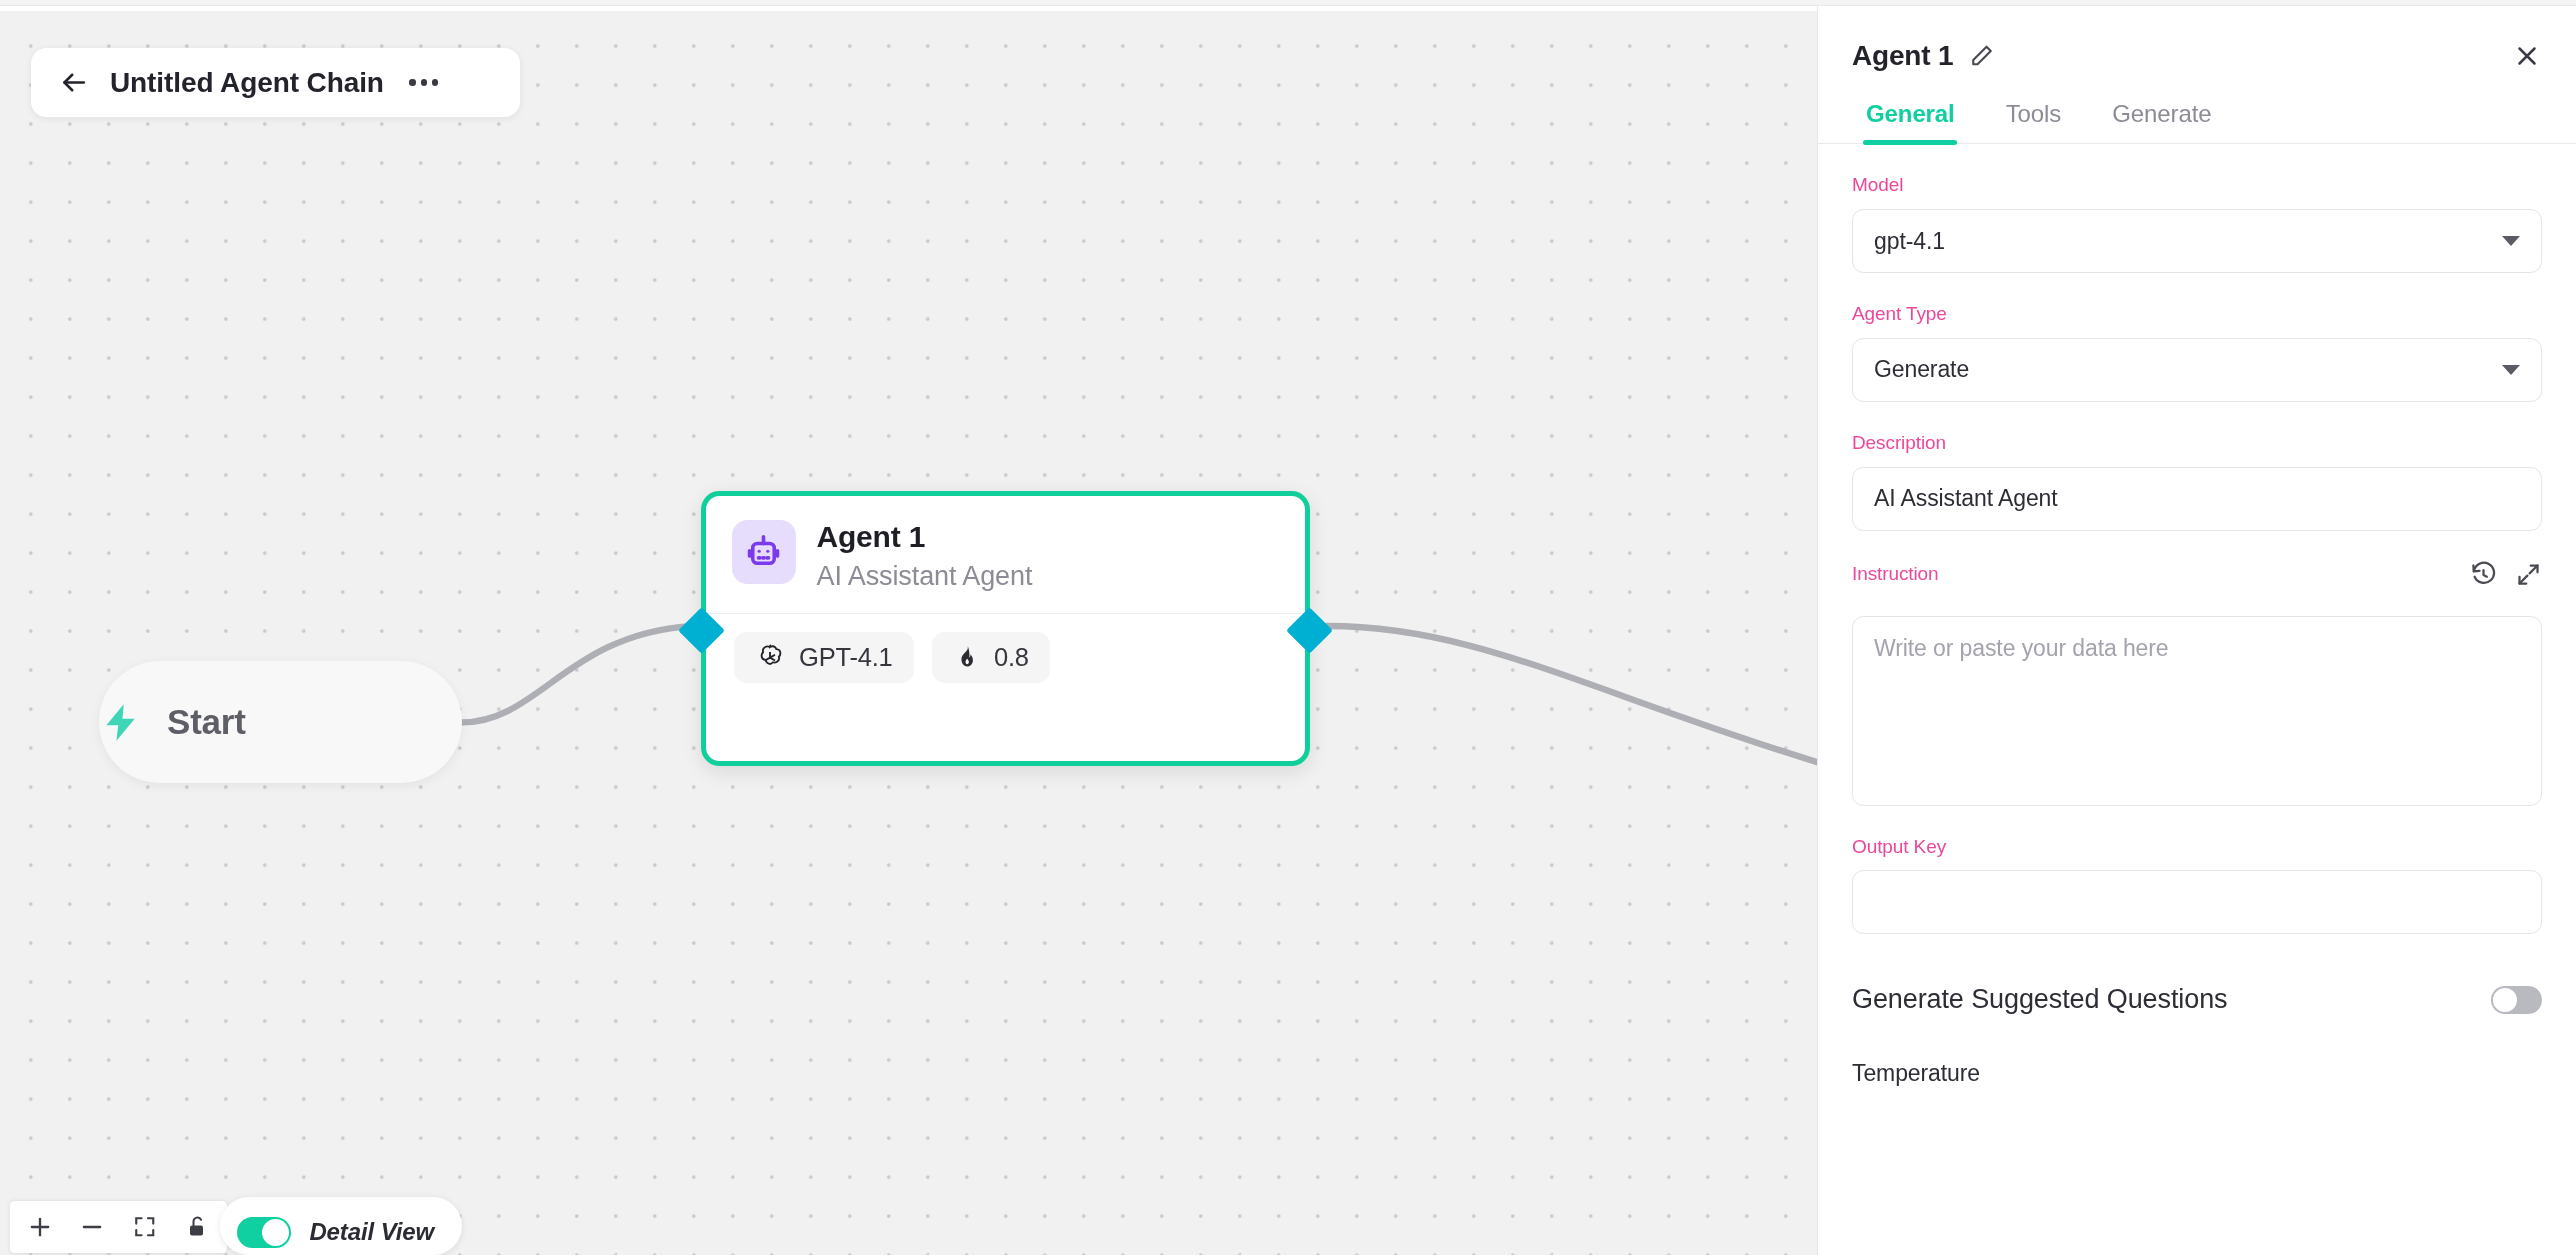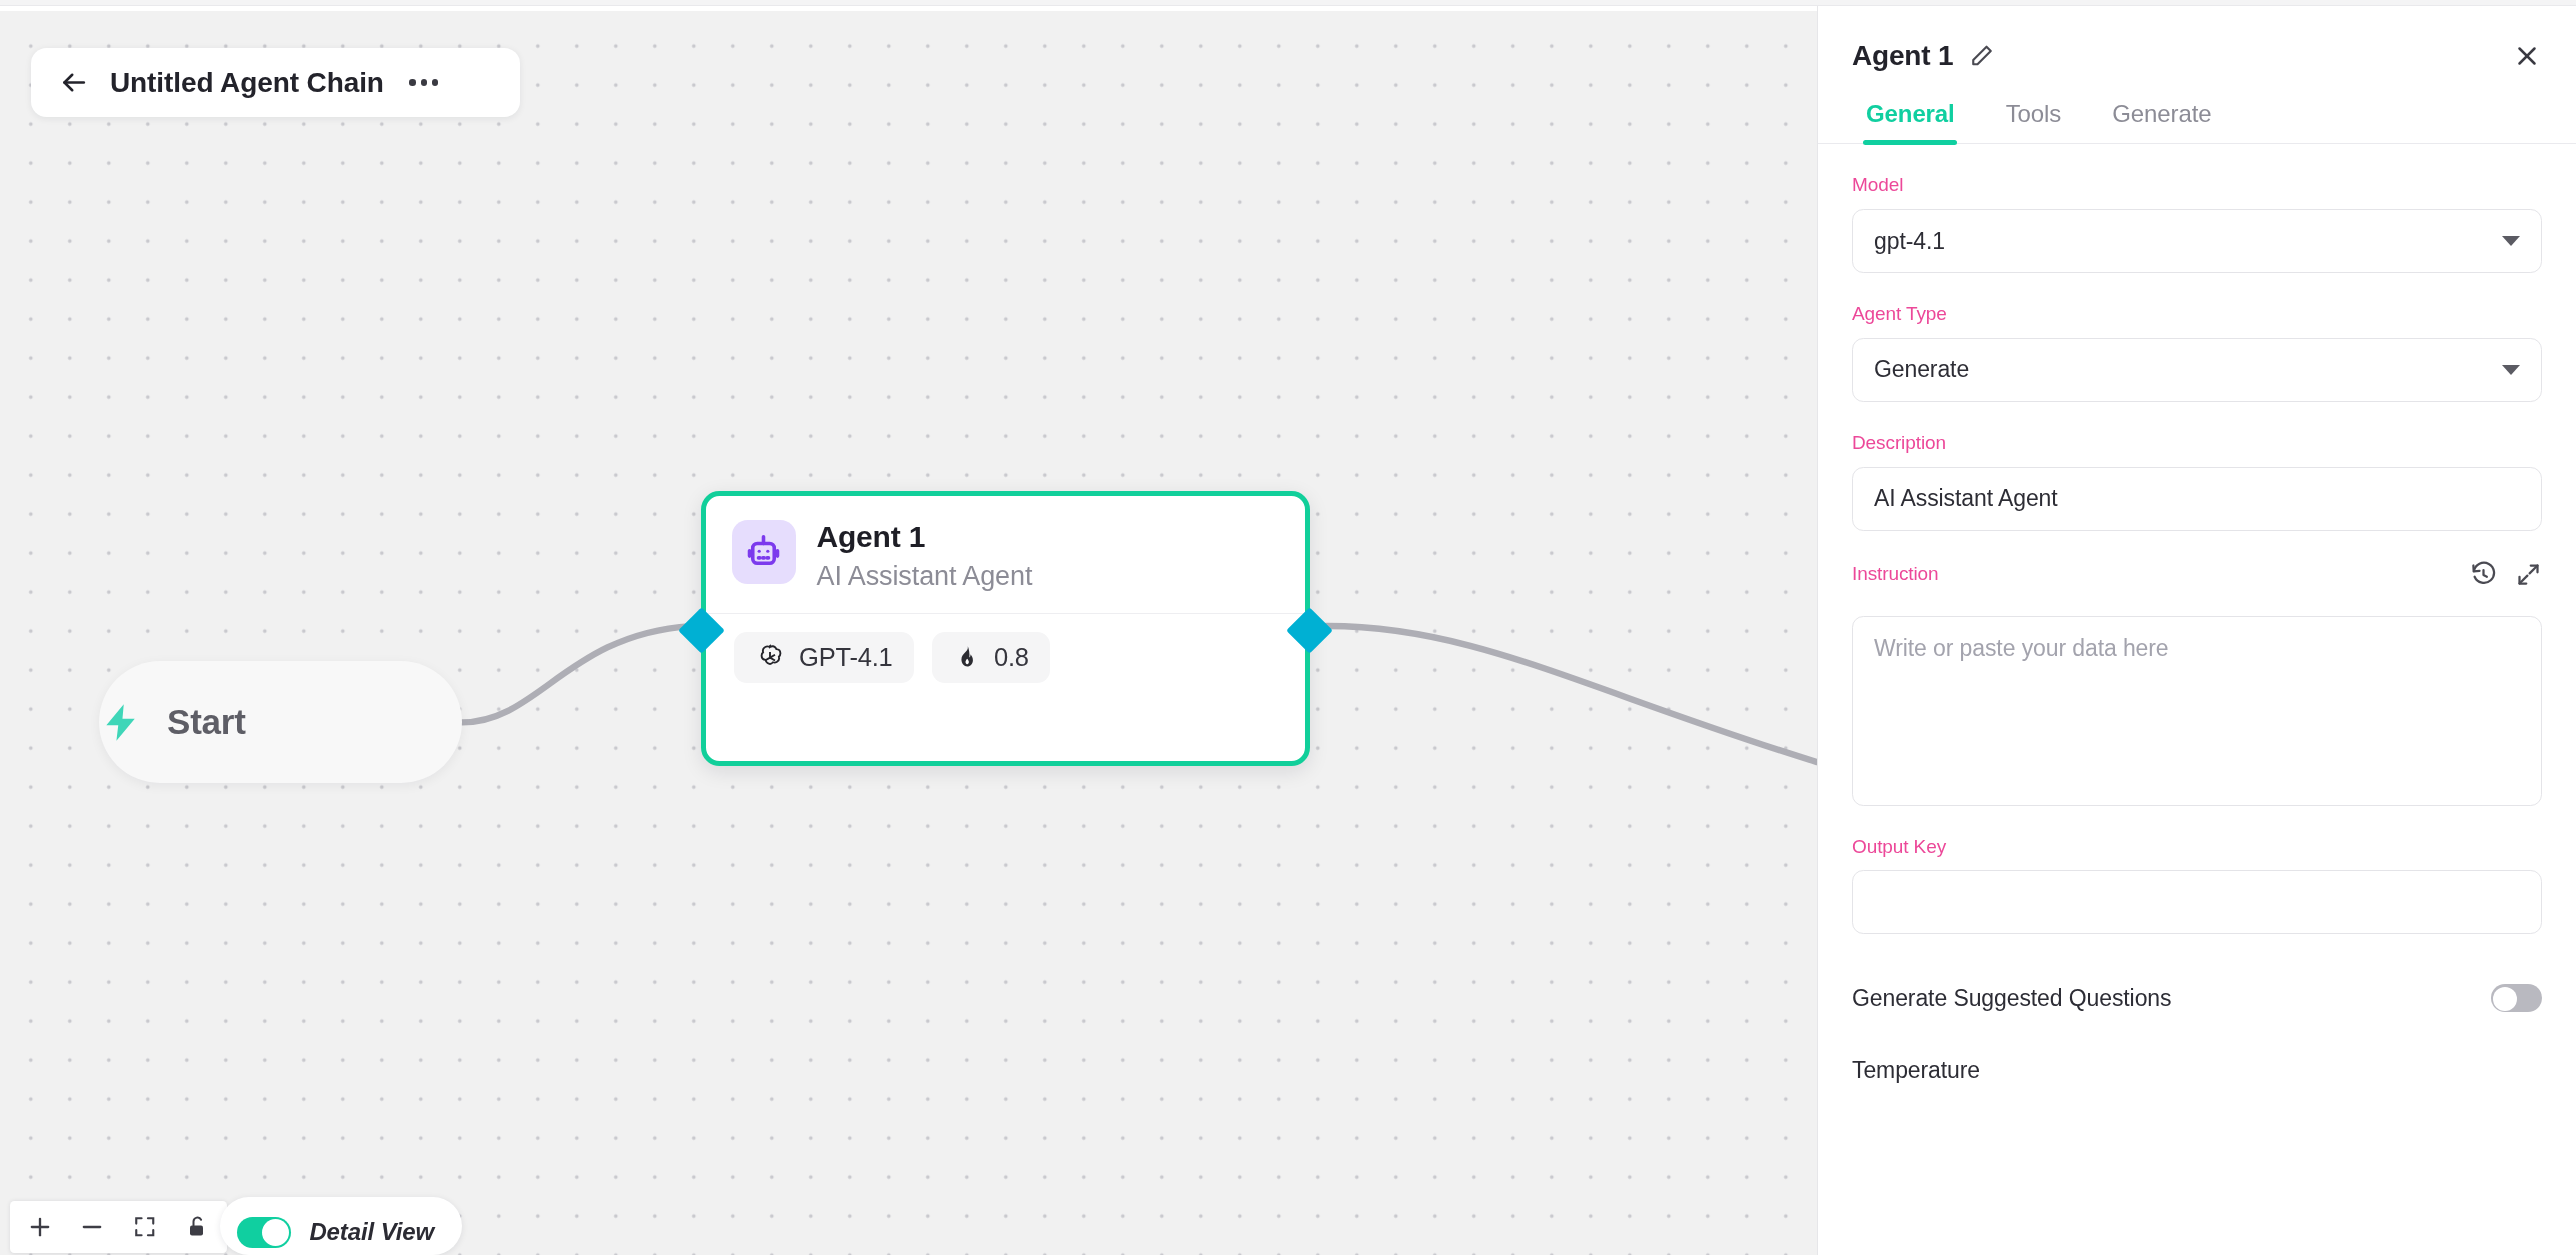--- a/index.html
+++ b/index.html
@@ -170,21 +170,21 @@
   }
   .control.select { justify-content: space-between; cursor: pointer; }
   .caret { width: 0; height: 0; border-left: 9.2px solid transparent; border-right: 9.2px solid transparent; border-top: 10.6px solid #5b5b63; }
   .textarea {
     width: 100%; height: 190px;
     border: 1.4px solid #e4e4e8; border-radius: 11.3px;
     padding: 18.4px 21px; font-size: 23px; color: #a3a3ad;
     background: #fff; cursor: text; letter-spacing: -0.1px;
   }
   .toggle-row { display: flex; align-items: center; margin-top: 50px; }
-  .trow-label { font-size: 23px; color: #2d2d35; letter-spacing: -0.1px; text-align: center;}
+  .trow-label { font-size: 27px; color: #2d2d35; letter-spacing: -0.1px; text-align: center;}
   .sw-off { margin-left: auto; width: 51px; height: 28px; border-radius: 15.6px; background: #b9b9c0; position: relative; cursor: pointer; }
   .sw-off i { position: absolute; left: 2.1px; top: 2.1px; width: 24px; height: 24px; border-radius: 50%; background: #fff; }
   .temp-label { font-size: 23px; color: #2d2d35; margin-top: 45px; letter-spacing: -0.1px;}
 </style>
 </head>
 <body>
 
 <div id="app">
 
   <div class="top-strip"></div>

